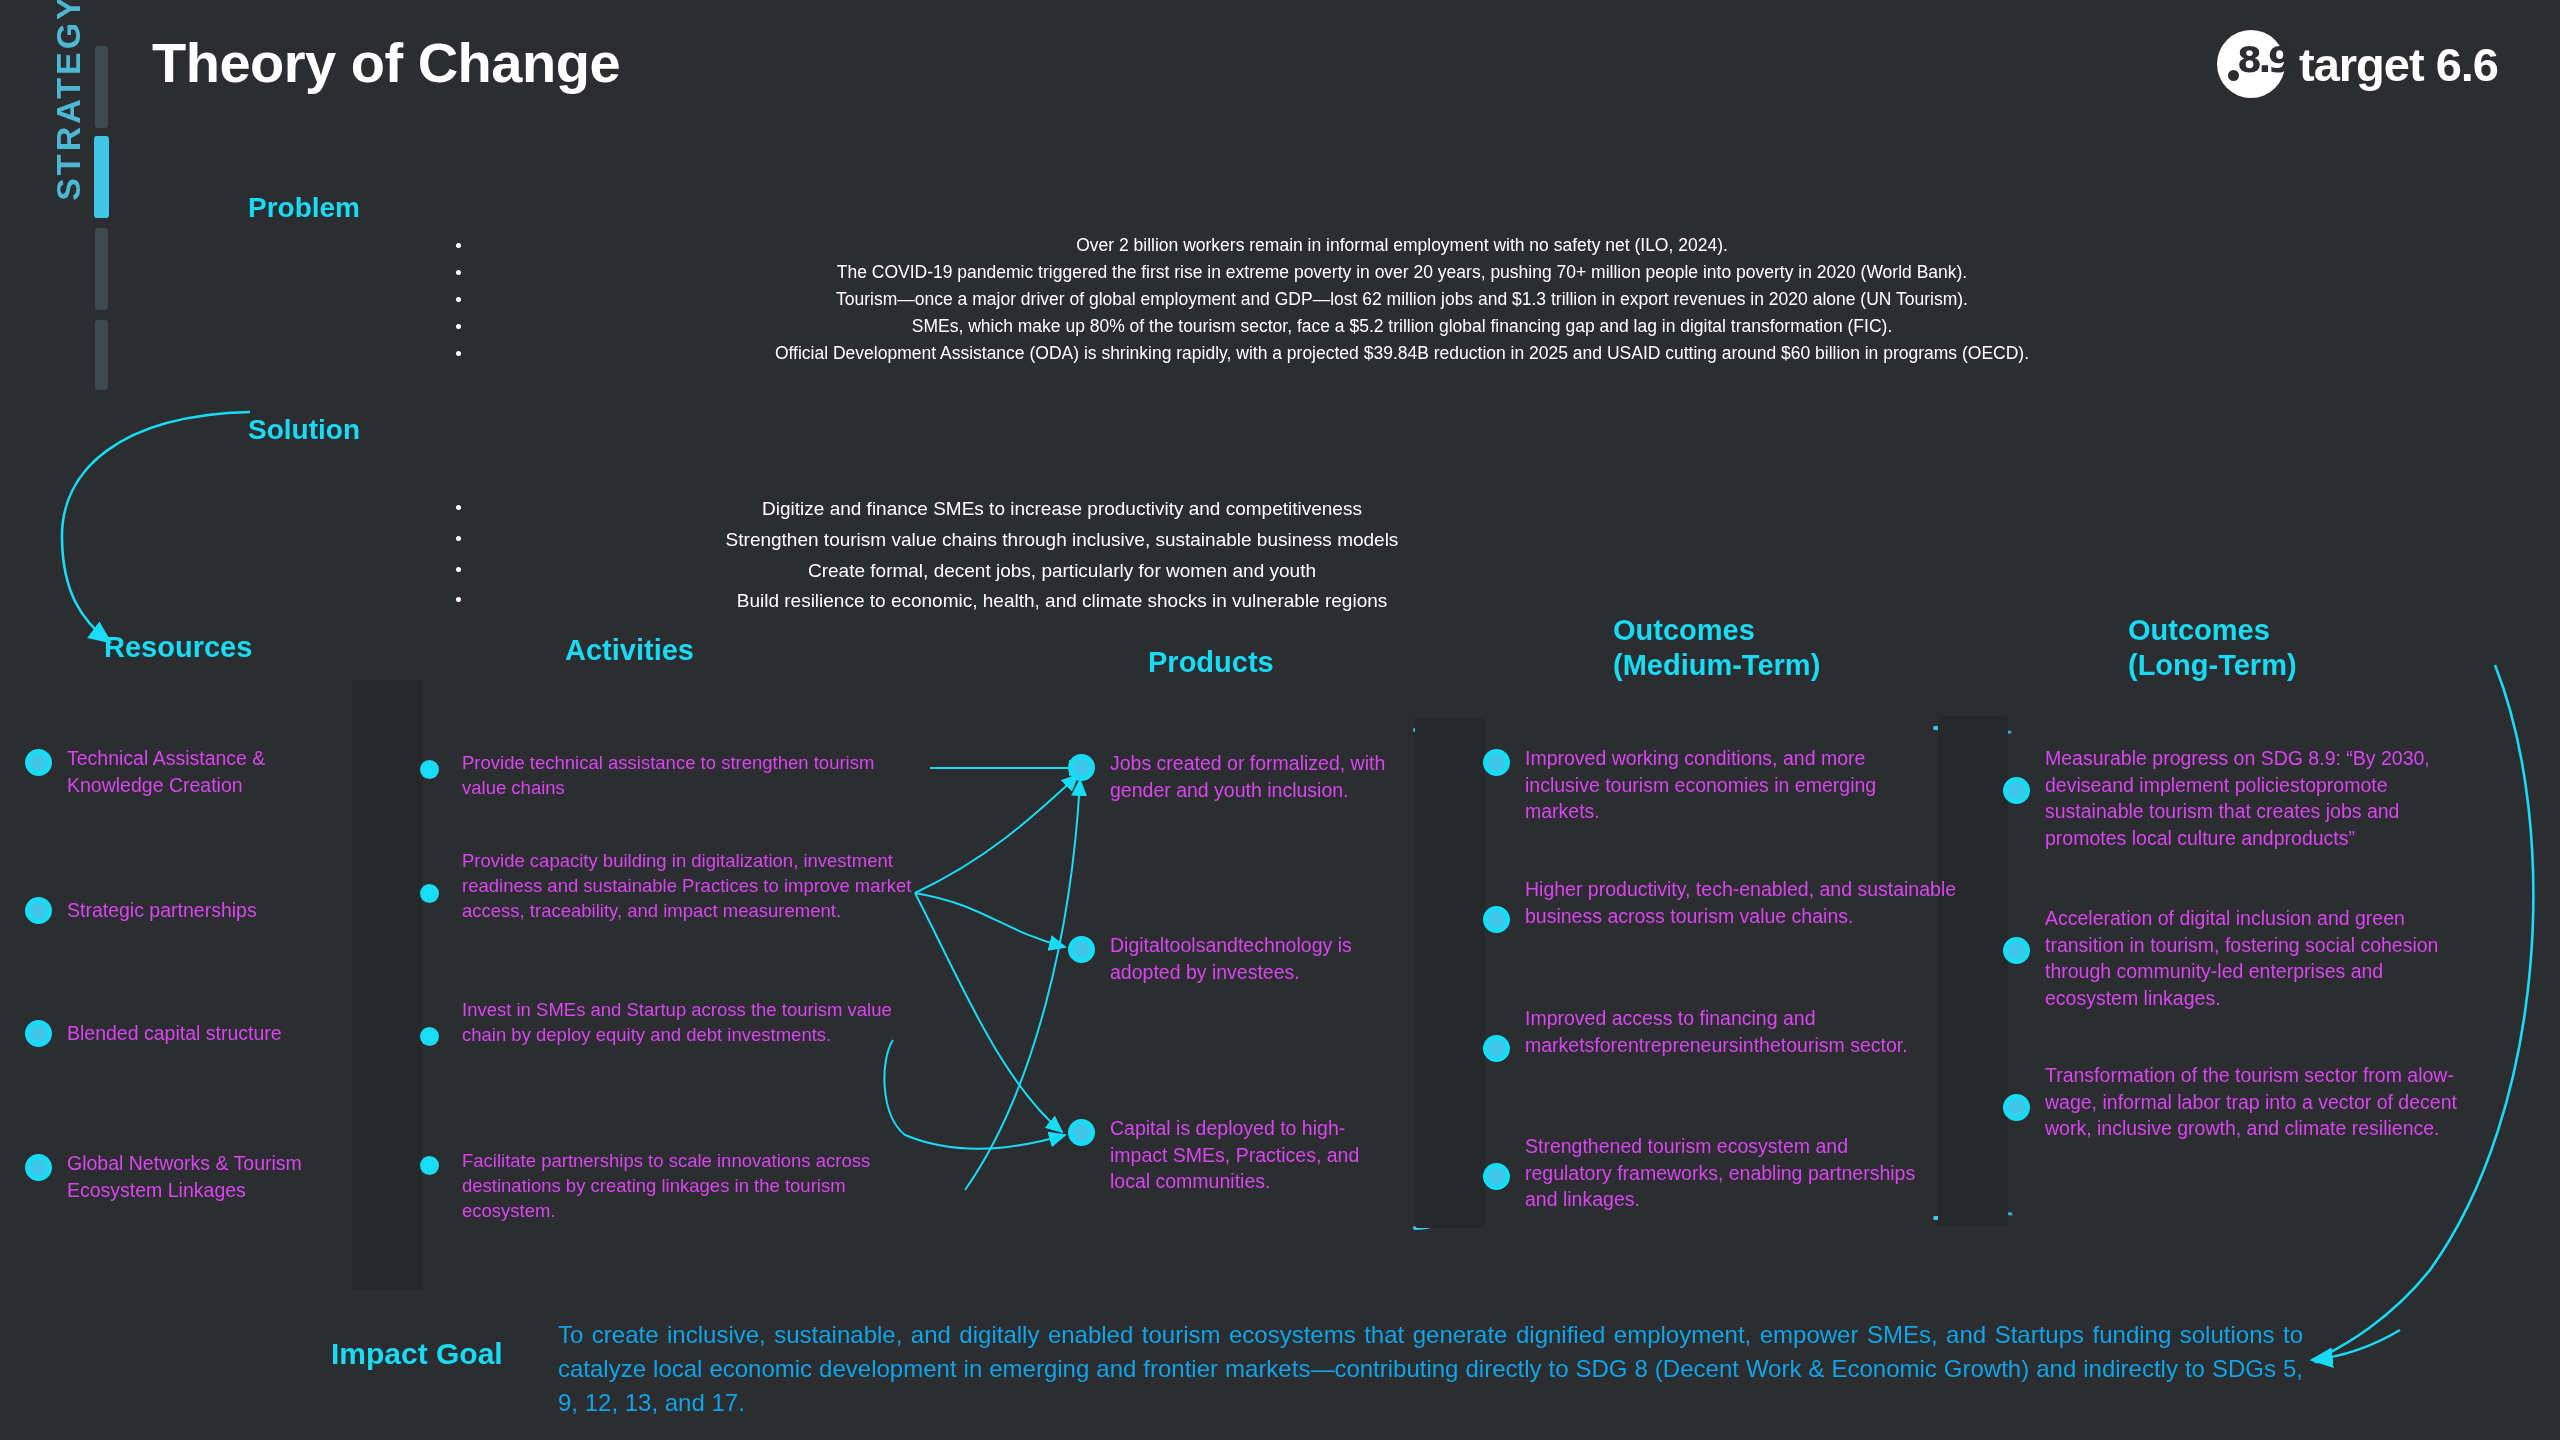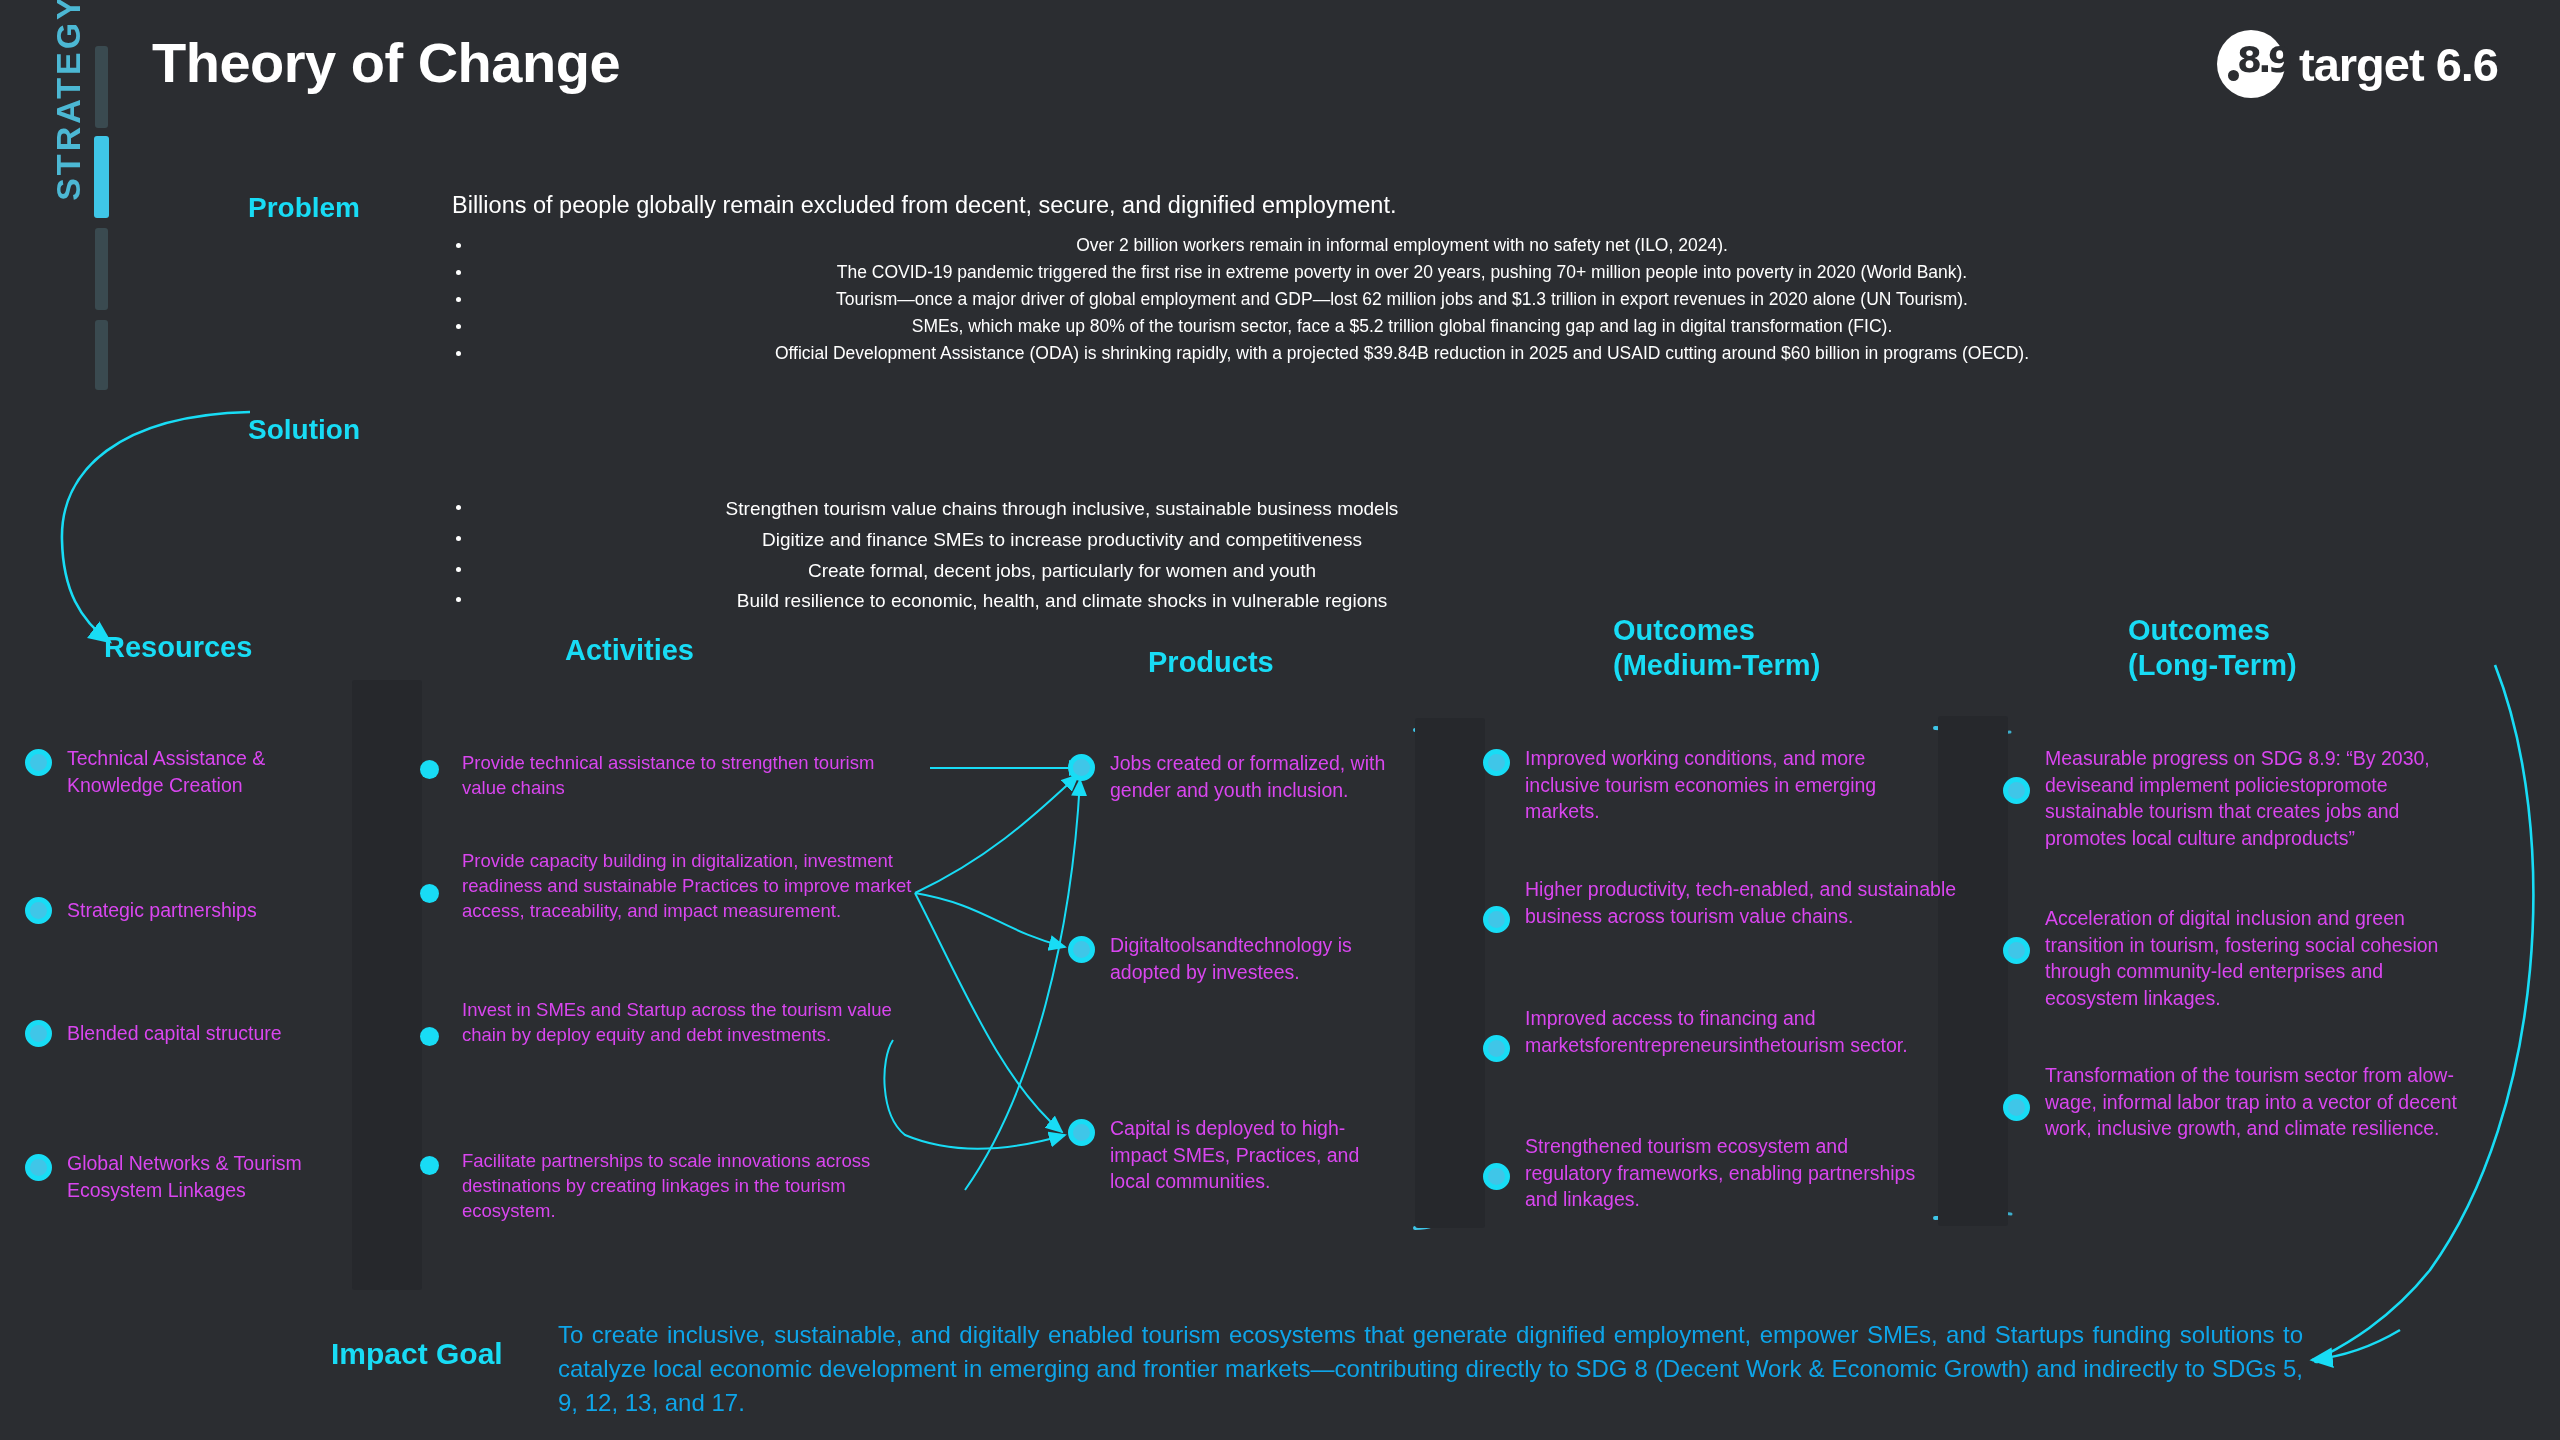--- a/index.html
+++ b/index.html
@@ -191,33 +191,32 @@
   <div id="title">Theory of Change</div>
   <div id="logo">
     <div class="mark">
       <div class="dot"></div>
       <div class="nine" style="font-size:36px;left:20px;top:12px;letter-spacing:-4px;">8.9</div>
     </div>
     <div class="wordmark">target 6.6</div>
   </div>
 
   <div class="side-label" style="left:200px; top:192px; width:160px;">Problem</div>
-  <div class="lead" style="left:452px; top:190px; width:1800px;">Billions of people globally remain excluded from decent, secure, and dignified employment.</div>
   <ul class="bul" id="problem-bullets" style="position:absolute; left:452px; top:232px; width:1880px;">
       <li>Over 2 billion workers remain in informal employment with no safety net (ILO, 2024).</li>
       <li>The COVID-19 pandemic triggered the first rise in extreme poverty in over 20 years, pushing 70+ million people into poverty in 2020 (World Bank).</li>
       <li>Tourism—once a major driver of global employment and GDP—lost 62 million jobs and $1.3 trillion in export revenues in 2020 alone (UN Tourism).</li>
       <li>SMEs, which make up 80% of the tourism sector, face a $5.2 trillion global financing gap and lag in digital transformation (FIC).</li>
       <li>Official Development Assistance (ODA) is shrinking rapidly, with a projected $39.84B reduction in 2025 and USAID cutting around $60 billion in programs (OECD).</li>
     </ul>
 
   <div class="side-label" style="left:200px; top:414px; width:160px;">Solution</div>
   <ul class="bul big" id="solution-bullets" style="position:absolute; left:452px; top:494px; width:1200px;">
+      <li>Digitize and finance SMEs to increase productivity and competitiveness</li>
       <li>Strengthen tourism value chains through inclusive, sustainable business models</li>
-      <li>Digitize and finance SMEs to increase productivity and competitiveness</li>
       <li>Create formal, decent jobs, particularly for women and youth</li>
       <li>Build resilience to economic, health, and climate shocks in vulnerable regions</li>
     </ul>
 
   <div class="panel" style="left:352px; top:680px; width:70px; height:610px;"></div>
   <div class="panel" style="left:1415px; top:718px; width:70px; height:510px;"></div>
   <div class="panel" style="left:1938px; top:716px; width:70px; height:510px;"></div>
 
   <div class="col-head" style="left:104px;  top:630px;">Resources</div>
   <div class="col-head" style="left:565px;  top:633px;">Activities</div>

